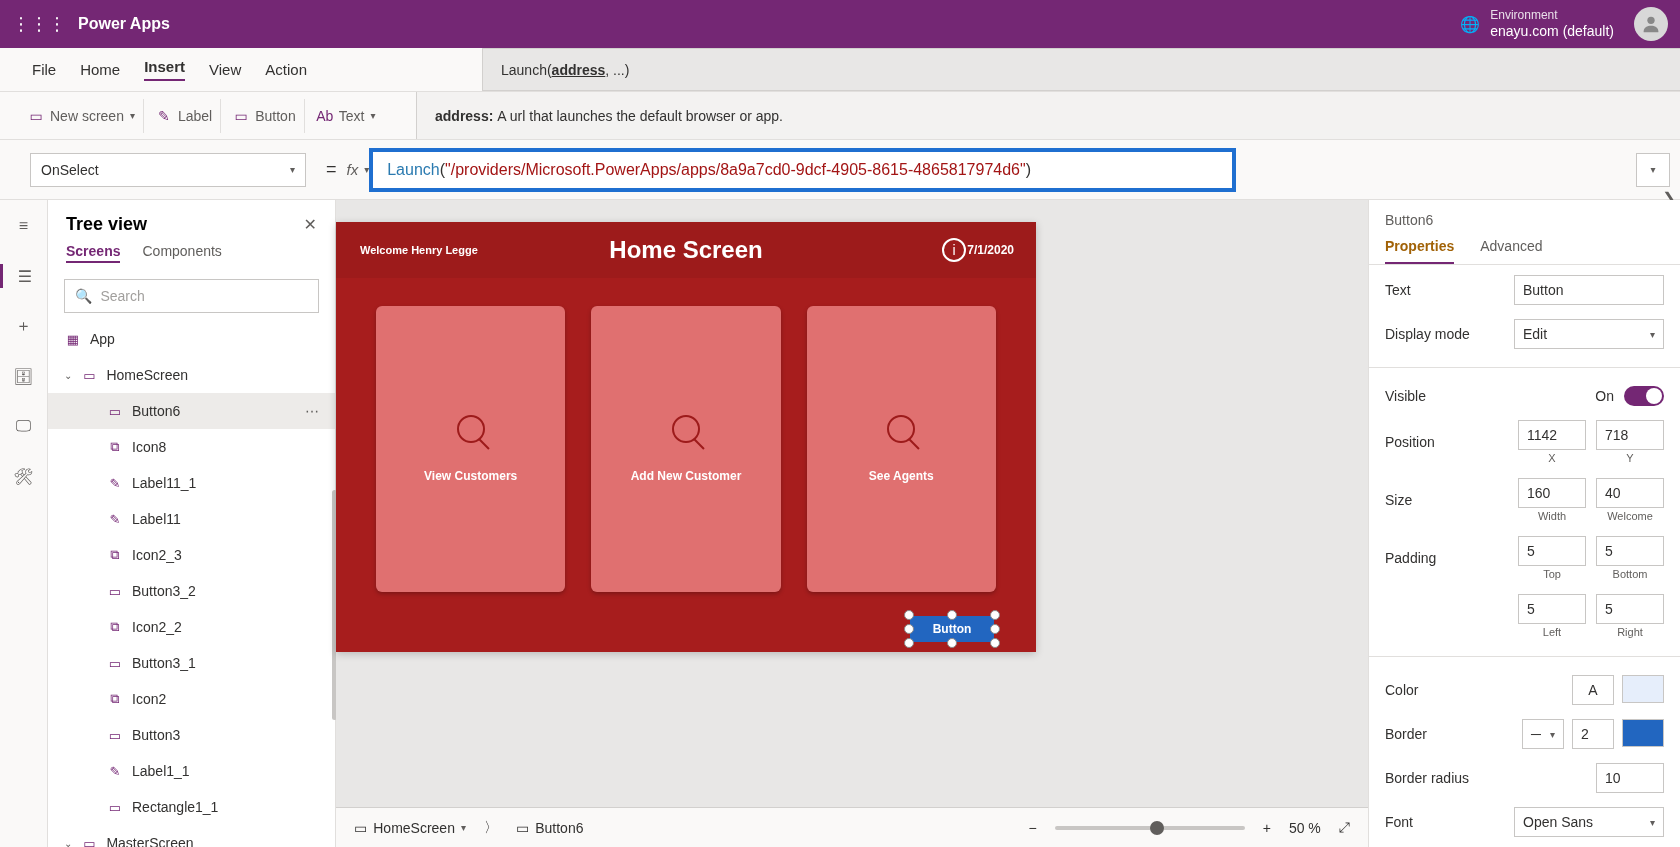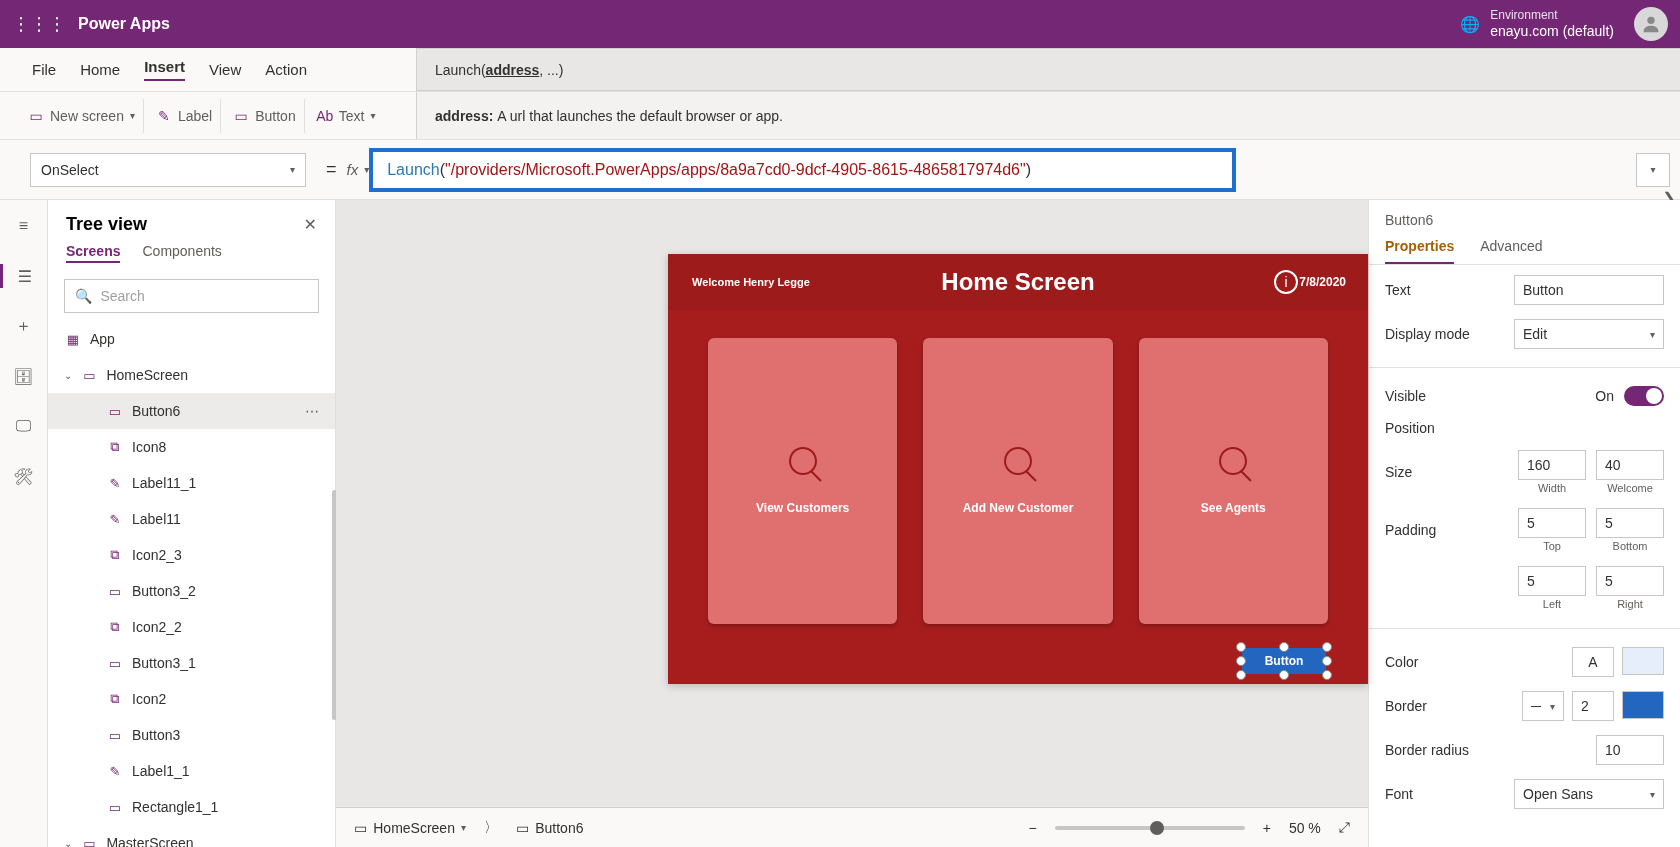--- a/index.html
+++ b/index.html
@@ -9,21 +9,21 @@
 .waffle { font-size: 18px; margin-right: 12px; }
 .app-brand { font-size: 16px; font-weight: 600; flex: 0 0 auto; }
 .topbar-spacer { flex: 1; }
 .env-block { display: flex; align-items: center; gap: 10px; margin-right: 20px; }
 .env-text { font-size: 12px; line-height: 1.25; }
 .env-label { opacity: .85; }
 .env-name { font-size: 14px; }
 .avatar { width: 34px; height: 34px; border-radius: 50%; background: #d8d8d8; display: flex; align-items: center; justify-content: center; color: #555; }
 
 .menu-row { height: 44px; background: #faf9f8; border-bottom: 1px solid #e1dfdd; display: flex; align-items: stretch; }
-.menus { display: flex; align-items: center; gap: 24px; padding: 0 32px; font-size: 15px; color: #323130; width: 416px; }
+.menus { display: flex; align-items: center; gap: 24px; padding: 0 32px; font-size: 15px; color: #323130; width: 482px; }
 .menus span { cursor: pointer; }
 .menus .active-menu { font-weight: 600; border-bottom: 2px solid #742774; padding-bottom: 4px; }
 .signature { flex: 1; background: #e8e7e6; display: flex; align-items: center; padding: 12px 18px; font-size: 14px; color: #323130; border: 1px solid #d2d0ce; border-right: none; }
 .signature b { font-weight: 600; text-decoration: underline; }
 
 .ribbon-row { height: 48px; background: #faf9f8; border-bottom: 1px solid #e1dfdd; display: flex; align-items: stretch; }
 .ribbon-left { display: flex; align-items: center; gap: 4px; padding: 0 20px; width: 416px; color: #605e5c; font-size: 14px; }
 .ribbon-btn { display: inline-flex; align-items: center; gap: 6px; padding: 4px 8px; cursor: pointer; border-right: 1px solid #e1dfdd; height: 34px; }
 .ribbon-btn:last-child { border-right: none; }
 .ribbon-icon { width: 16px; height: 16px; display: inline-flex; align-items: center; justify-content: center; color: #742774; }
@@ -61,21 +61,21 @@
 .tree-search { margin: 8px 16px; border: 1px solid #c8c6c4; height: 34px; display: flex; align-items: center; padding: 0 10px; color: #605e5c; gap: 8px; font-size: 14px; }
 .tree-list { flex: 1; overflow: auto; font-size: 14px; color: #323130; }
 .tree-row { display: flex; align-items: center; height: 36px; padding-left: 16px; gap: 8px; cursor: pointer; }
 .tree-row.lv2 { padding-left: 58px; }
 .tree-row.selected { background: #edebe9; }
 .tree-row .more { margin-left: auto; margin-right: 14px; color: #605e5c; letter-spacing: 2px; }
 .node-icon { width: 18px; height: 18px; display: inline-flex; align-items: center; justify-content: center; color: #742774; font-size: 13px; }
 .scrollbar-indicator { position: absolute; left: 332px; top: 290px; width: 5px; height: 230px; background: #c8c6c4; border-radius: 3px; }
 
 .canvas-area { flex: 1; background: #e8e7e6; display: flex; flex-direction: column; position: relative; }
-.canvas-stage { flex: 1; display: flex; align-items: flex-start; justify-content: flex-end; padding-top: 54px; }
+.canvas-stage { flex: 1; display: flex; align-items: flex-start; justify-content: flex-start; padding-top: 22px; }
 .app-screen { width: 700px; background: white; box-shadow: 0 2px 8px rgba(0,0,0,.2); display: flex; flex-direction: column; }
 .app-header { background: #9d1b1b; height: 56px; display: flex; align-items: center; color: white; padding: 0 24px; position: relative; }
 .app-welcome { font-size: 11px; font-weight: 600; }
 .app-title { position: absolute; left: 0; right: 0; text-align: center; font-size: 24px; font-weight: 700; }
 .app-info { position: absolute; right: 70px; width: 24px; height: 24px; border: 2px solid white; border-radius: 50%; display: flex; align-items: center; justify-content: center; font-size: 14px; }
 .app-date { position: absolute; right: 22px; font-size: 12px; font-weight: 600; }
 .app-body { background: #a71d1d; padding: 28px 40px 60px; display: flex; gap: 26px; justify-content: center; position: relative; }
 .tile { width: 192px; height: 286px; background: #e07070; border-radius: 6px; display: flex; flex-direction: column; align-items: center; justify-content: center; gap: 26px; color: white; font-size: 12px; font-weight: 600; box-shadow: 0 2px 4px rgba(0,0,0,.25); }
 .tile .mag { width: 28px; height: 28px; border: 2px solid #9d1b1b; border-radius: 50%; position: relative; }
 .tile .mag::after { content: ""; position: absolute; width: 14px; height: 2px; background: #9d1b1b; transform: rotate(45deg); bottom: -4px; right: -8px; }
@@ -297,21 +297,21 @@
   </div>
   <div class="scrollbar-indicator"></div>
 
   <div class="canvas-area">
     <div class="canvas-stage">
       <div class="app-screen">
         <div class="app-header">
           <span class="app-welcome">Welcome Henry Legge</span>
           <span class="app-title">Home Screen</span>
           <span class="app-info">i</span>
-          <span class="app-date">7/8/2020</span>
+          <span class="app-date">7/1/2020</span>
         </div>
         <div class="app-body">
           <div class="tile">
               <div class="mag"></div>
               <span>View Customers</span>
             </div>
           <div class="tile">
               <div class="mag"></div>
               <span>Add New Customer</span>
             </div>
@@ -374,20 +374,30 @@
       <div class="prop-sep"></div>
       <div class="prop-row">
           <label>Visible</label>
           <span style="margin-left:auto;">On</span>
           <div class="toggle">
             <div class="knob"></div>
           </div>
         </div>
       <div class="prop-row">
           <label>Position</label>
+        <div class="pair">
+          <div class="col">
+              <div class="inp">1142</div>
+              <span class="sub">X</span>
+            </div>
+          <div class="col">
+              <div class="inp">718</div>
+              <span class="sub">Y</span>
+            </div>
+        </div>
       </div>
       <div class="prop-row">
           <label>Size</label>
         <div class="pair">
           <div class="col">
               <div class="inp">160</div>
               <span class="sub">Width</span>
             </div>
           <div class="col">
               <div class="inp">40</div>

